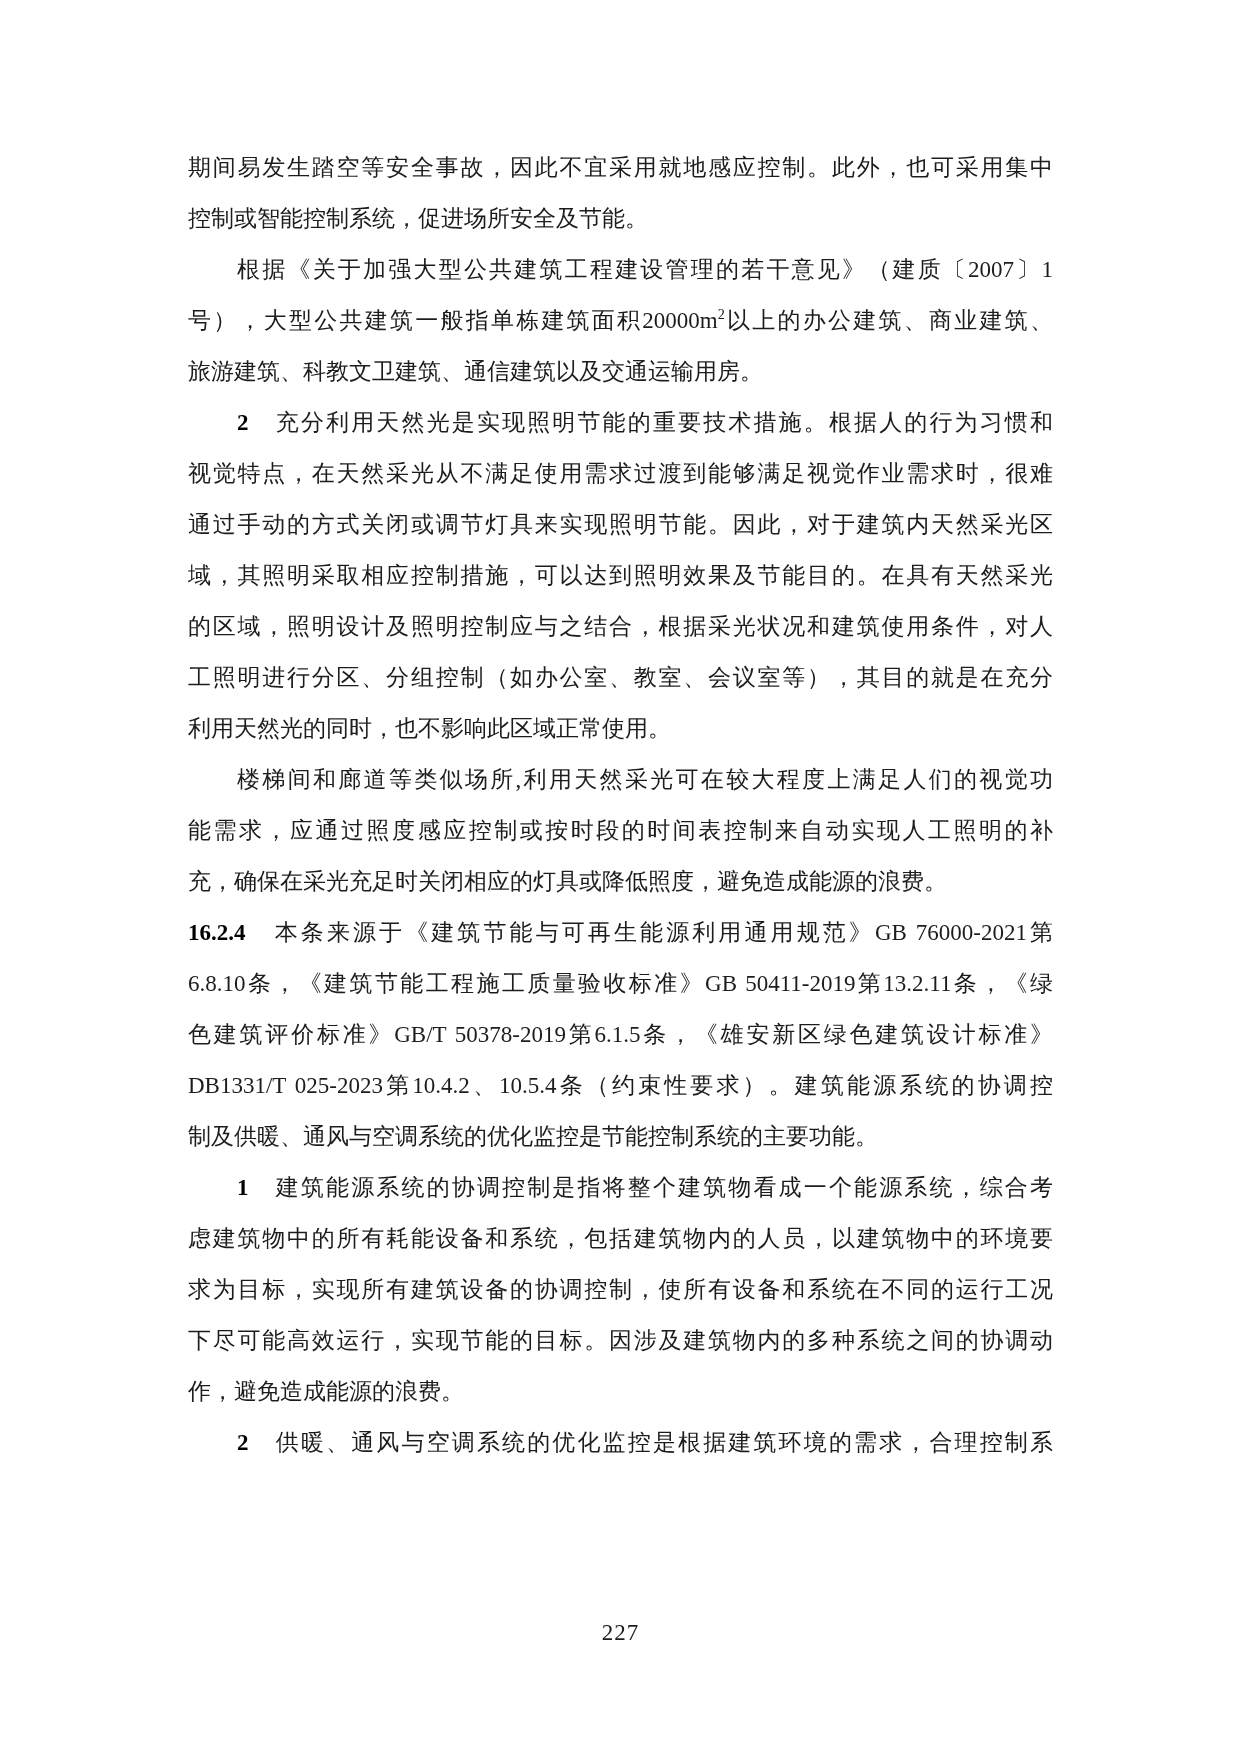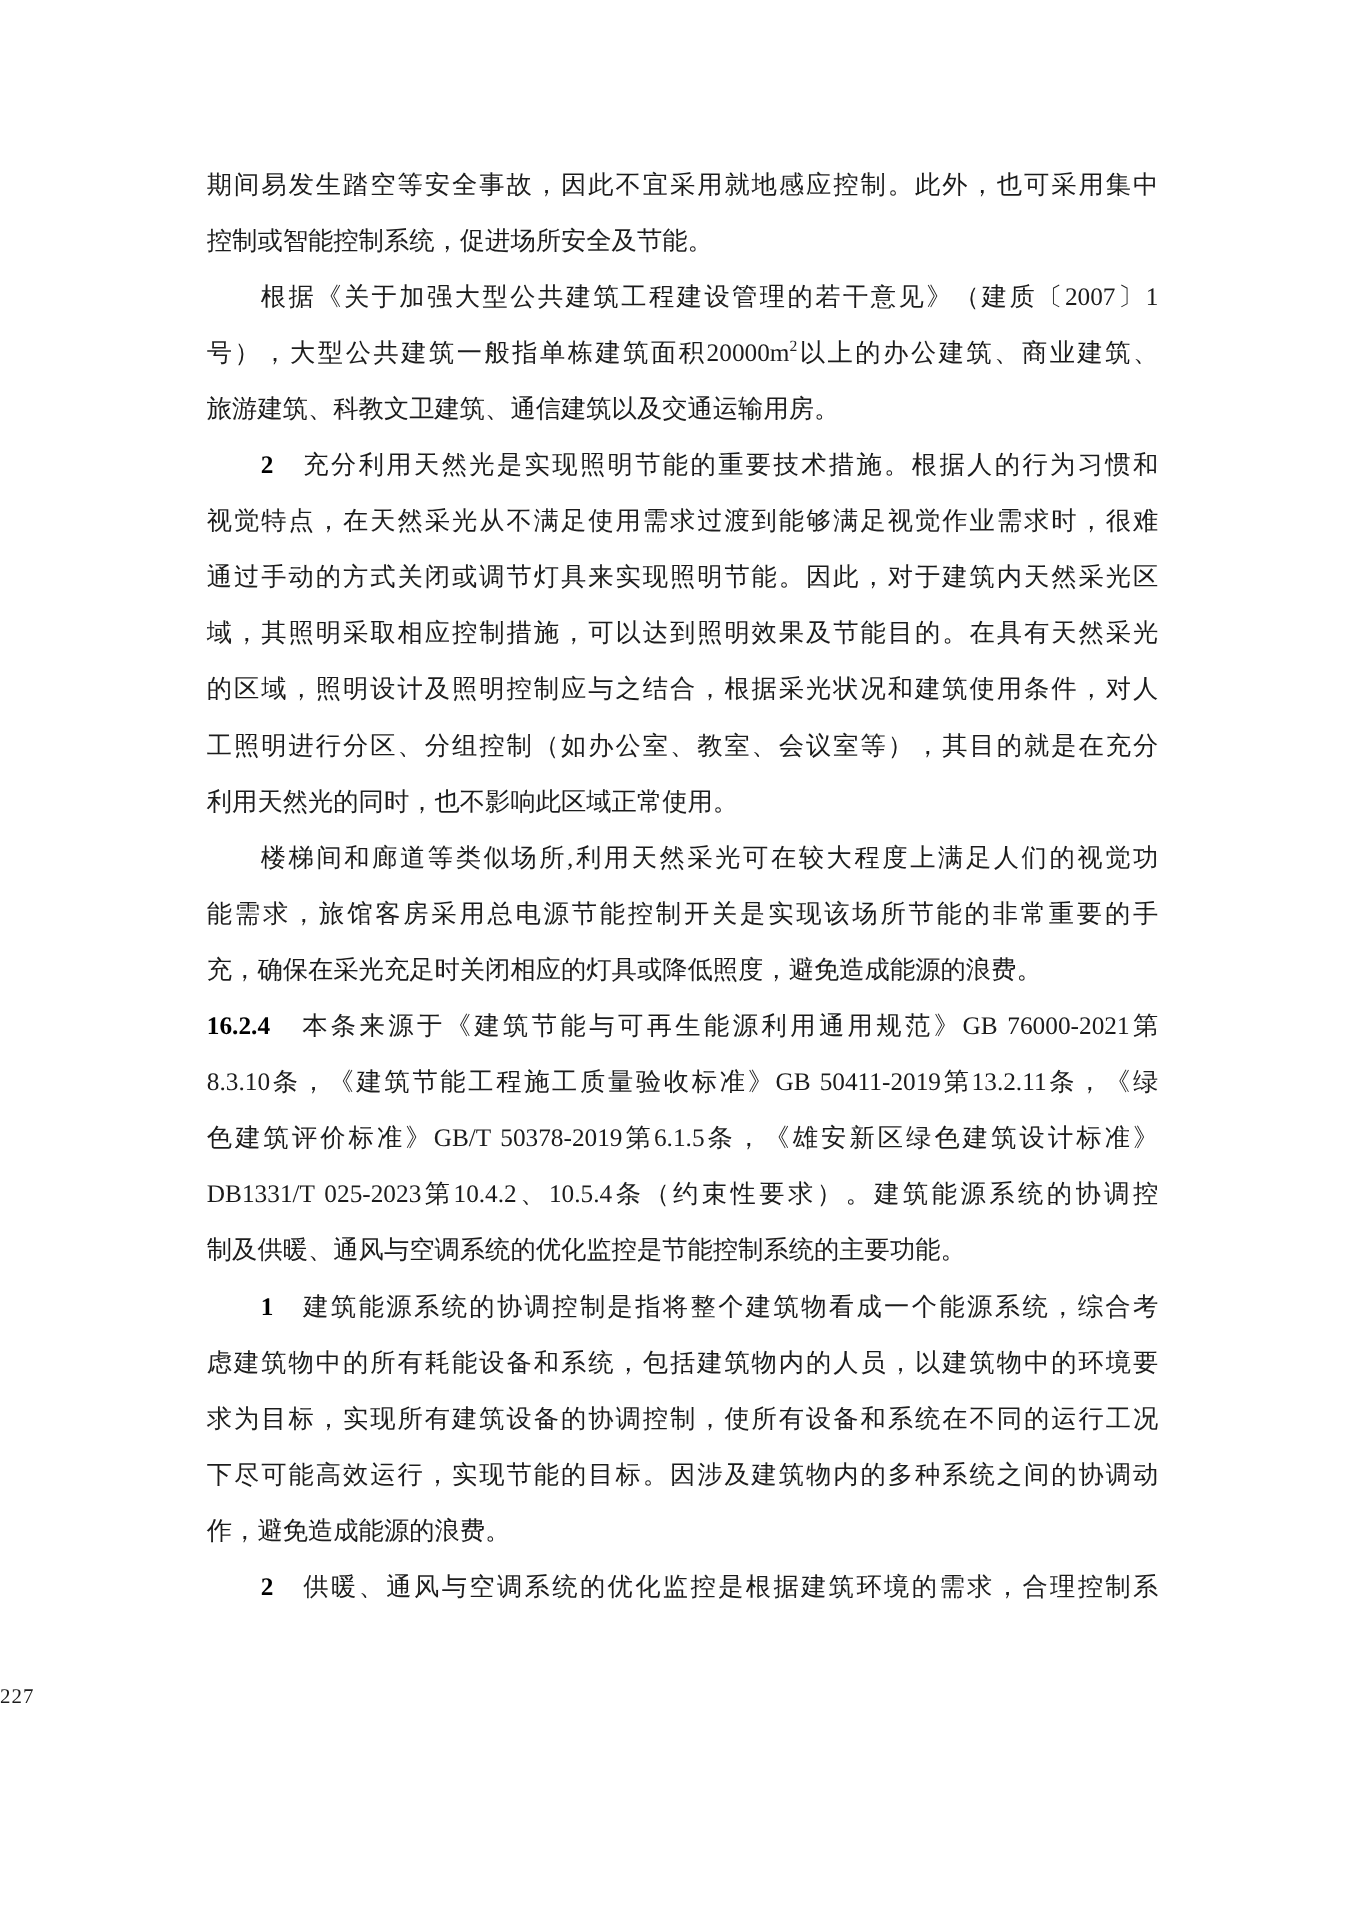--- a/index.html
+++ b/index.html
@@ -30,23 +30,24 @@
   .line.indent { padding-left: 49px; }
   .b { font-weight: bold; color: #000; }
   sup.sup {
     font-size: 0.62em;
     line-height: 0;
     vertical-align: super;
   }
   .footer {
     position: absolute;
     left: 0;
-    top: 1532px;
+    top: 1620px;
     width: 100%;
-    font-size: 19px;
+    text-align: center;
+    font-size: 23px;
     letter-spacing: 1px;
   }
 </style>
 </head>
 <body>
 
 <div class="page">
   <div class="body-text" id="doc-body">
       <div class="paragraph">
         <div class="line jl"><span>期间易发生踏空等安全事故，因此不宜采用就地感应控制。此外，也可采用集中</span></div>
@@ -61,26 +62,26 @@
         <div class="line indent jl"><span class="b">2</span><span>　充分利用天然光是实现照明节能的重要技术措施。根据人的行为习惯和</span></div>
         <div class="line jl"><span>视觉特点，在天然采光从不满足使用需求过渡到能够满足视觉作业需求时，很难</span></div>
         <div class="line jl"><span>通过手动的方式关闭或调节灯具来实现照明节能。因此，对于建筑内天然采光区</span></div>
         <div class="line jl"><span>域，其照明采取相应控制措施，可以达到照明效果及节能目的。在具有天然采光</span></div>
         <div class="line jl"><span>的区域，照明设计及照明控制应与之结合，根据采光状况和建筑使用条件，对人</span></div>
         <div class="line jl"><span>工照明进行分区、分组控制（如办公室、教室、会议室等），其目的就是在充分</span></div>
         <div class="line"><span>利用天然光的同时，也不影响此区域正常使用。</span></div>
       </div>
       <div class="paragraph">
         <div class="line indent jl"><span>楼梯间和廊道等类似场所,利用天然采光可在较大程度上满足人们的视觉功</span></div>
-        <div class="line jl"><span>能需求，旅馆客房采用总电源节能控制开关是实现该场所节能的非常重要的手</span></div>
+        <div class="line jl"><span>能需求，应通过照度感应控制或按时段的时间表控制来自动实现人工照明的补</span></div>
         <div class="line"><span>充，确保在采光充足时关闭相应的灯具或降低照度，避免造成能源的浪费。</span></div>
       </div>
       <div class="paragraph">
         <div class="line jl"><span class="b">16.2.4</span><span>　本条来源于《建筑节能与可再生能源利用通用规范》GB 76000-2021第</span></div>
-        <div class="line jl"><span>8.3.10条，《建筑节能工程施工质量验收标准》GB 50411-2019第13.2.11条，《绿</span></div>
+        <div class="line jl"><span>6.8.10条，《建筑节能工程施工质量验收标准》GB 50411-2019第13.2.11条，《绿</span></div>
         <div class="line jl"><span>色建筑评价标准》GB/T 50378-2019第6.1.5条，《雄安新区绿色建筑设计标准》</span></div>
         <div class="line jl"><span>DB1331/T 025-2023第10.4.2、10.5.4条（约束性要求）。建筑能源系统的协调控</span></div>
         <div class="line"><span>制及供暖、通风与空调系统的优化监控是节能控制系统的主要功能。</span></div>
       </div>
       <div class="paragraph">
         <div class="line indent jl"><span class="b">1</span><span>　建筑能源系统的协调控制是指将整个建筑物看成一个能源系统，综合考</span></div>
         <div class="line jl"><span>虑建筑物中的所有耗能设备和系统，包括建筑物内的人员，以建筑物中的环境要</span></div>
         <div class="line jl"><span>求为目标，实现所有建筑设备的协调控制，使所有设备和系统在不同的运行工况</span></div>
         <div class="line jl"><span>下尽可能高效运行，实现节能的目标。因涉及建筑物内的多种系统之间的协调动</span></div>
         <div class="line"><span>作，避免造成能源的浪费。</span></div>

